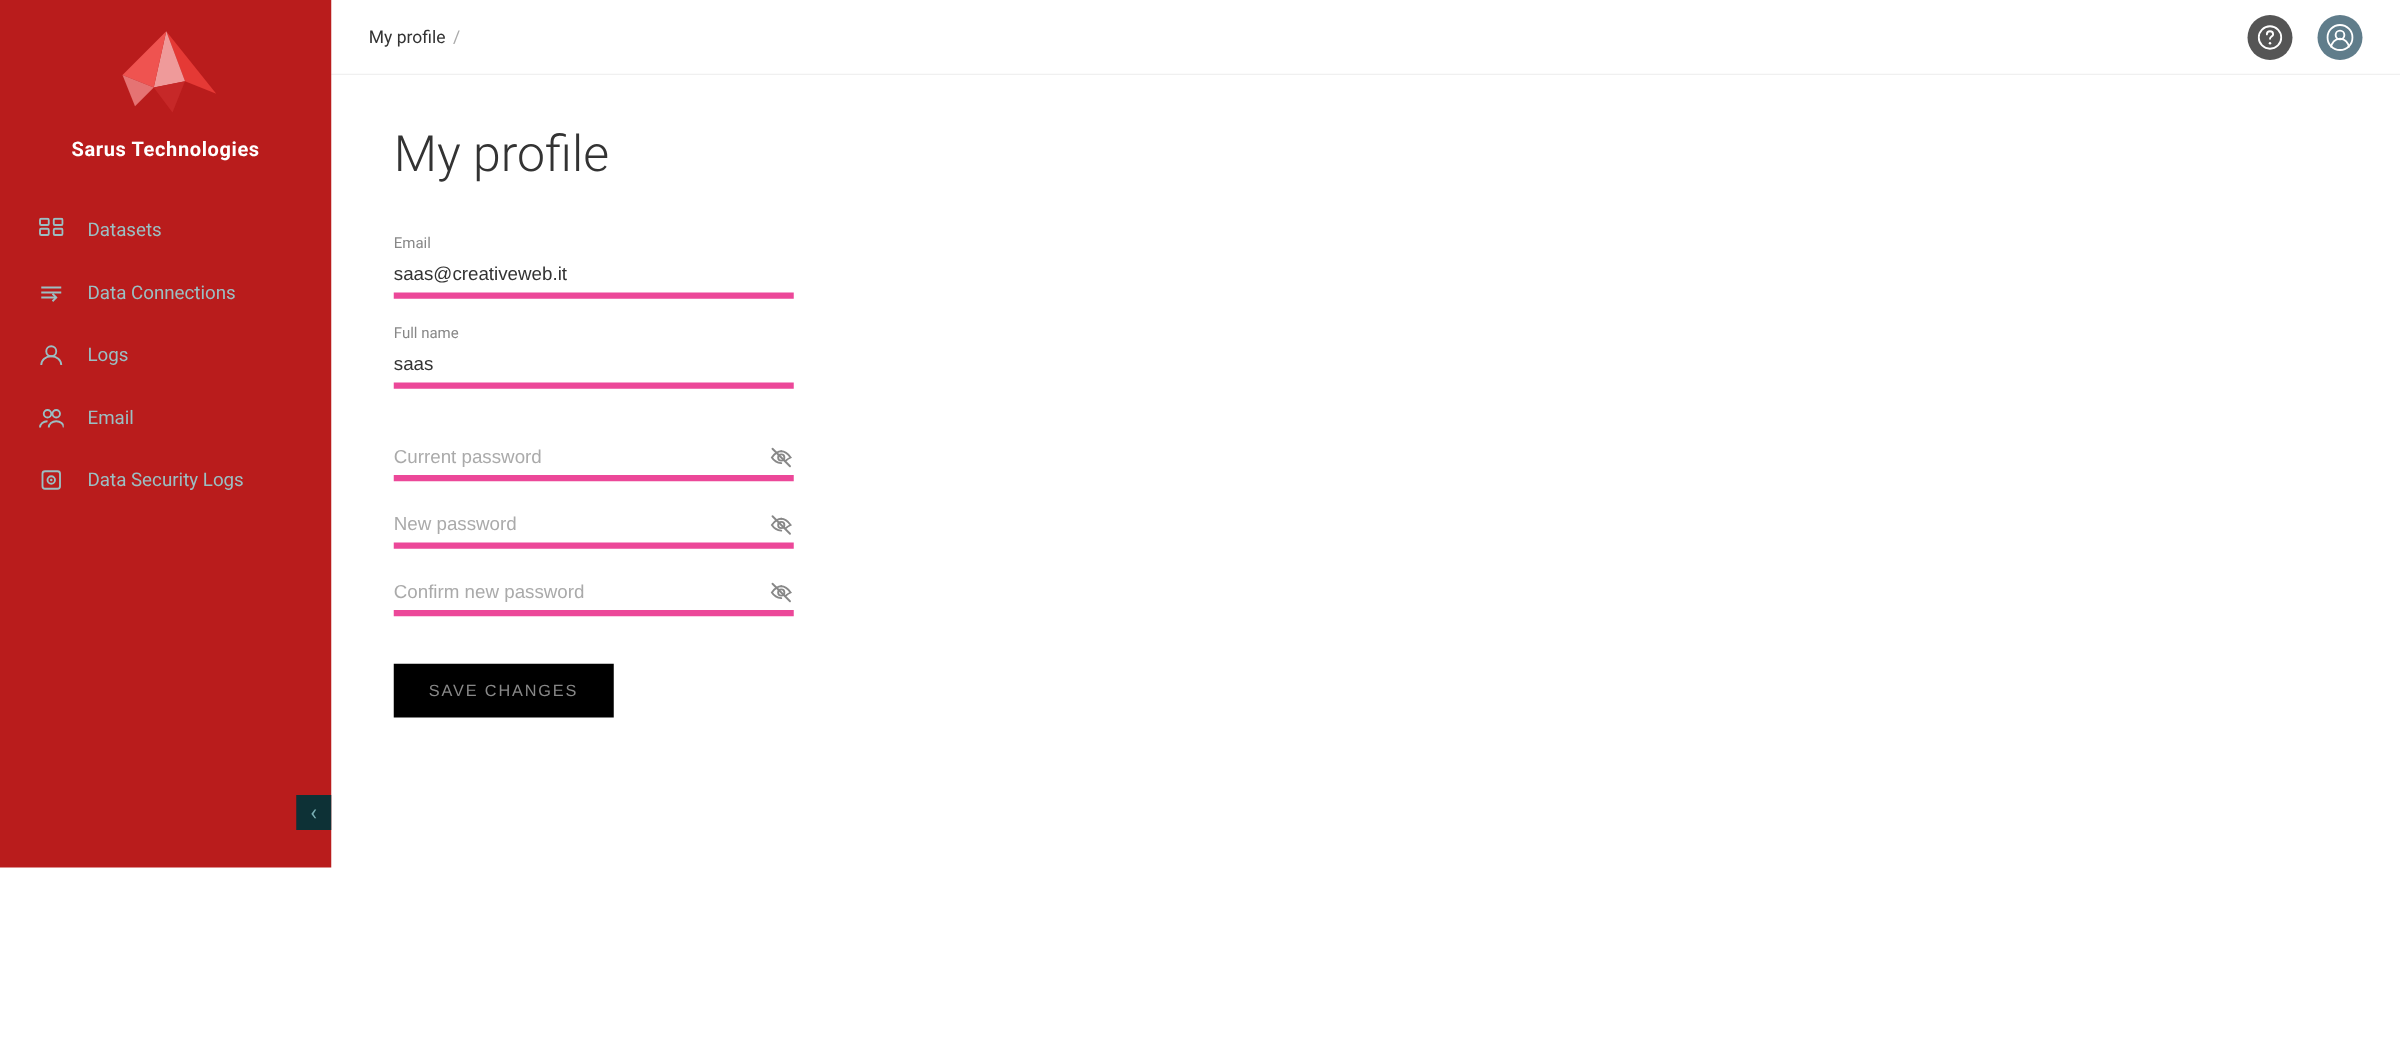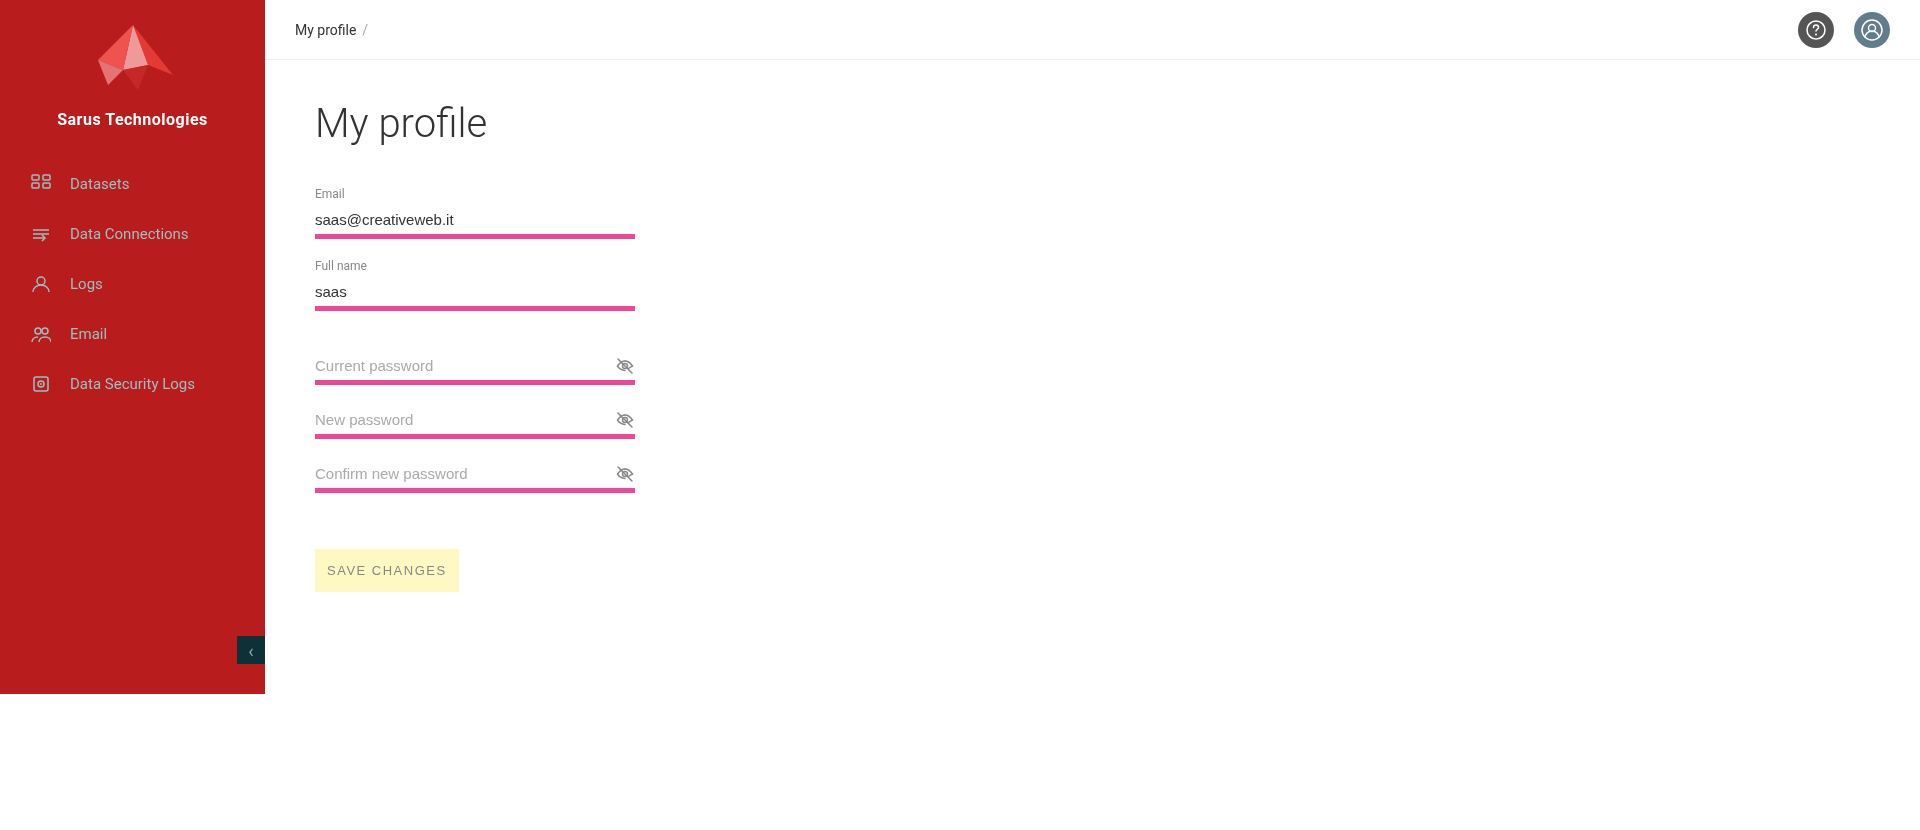--- a/index.html
+++ b/index.html
@@ -208,25 +208,25 @@
       padding-left: 8px;
       display: flex;
       align-items: center;
     }
 
     .password-divider {
       height: 20px;
     }
 
     .save-btn {
-      margin-top: 36px;
-      background: #fef9c3;
+      margin-top: 18px;
+      background: #000000;
       color: #888;
       border: none;
-      padding: 14px 12px;
+      padding: 14px 28px;
       font-size: 13px;
       font-weight: 500;
       letter-spacing: 1.5px;
       cursor: pointer;
       text-transform: uppercase;
     }
 
     
     svg { display: block; }
   </style>

